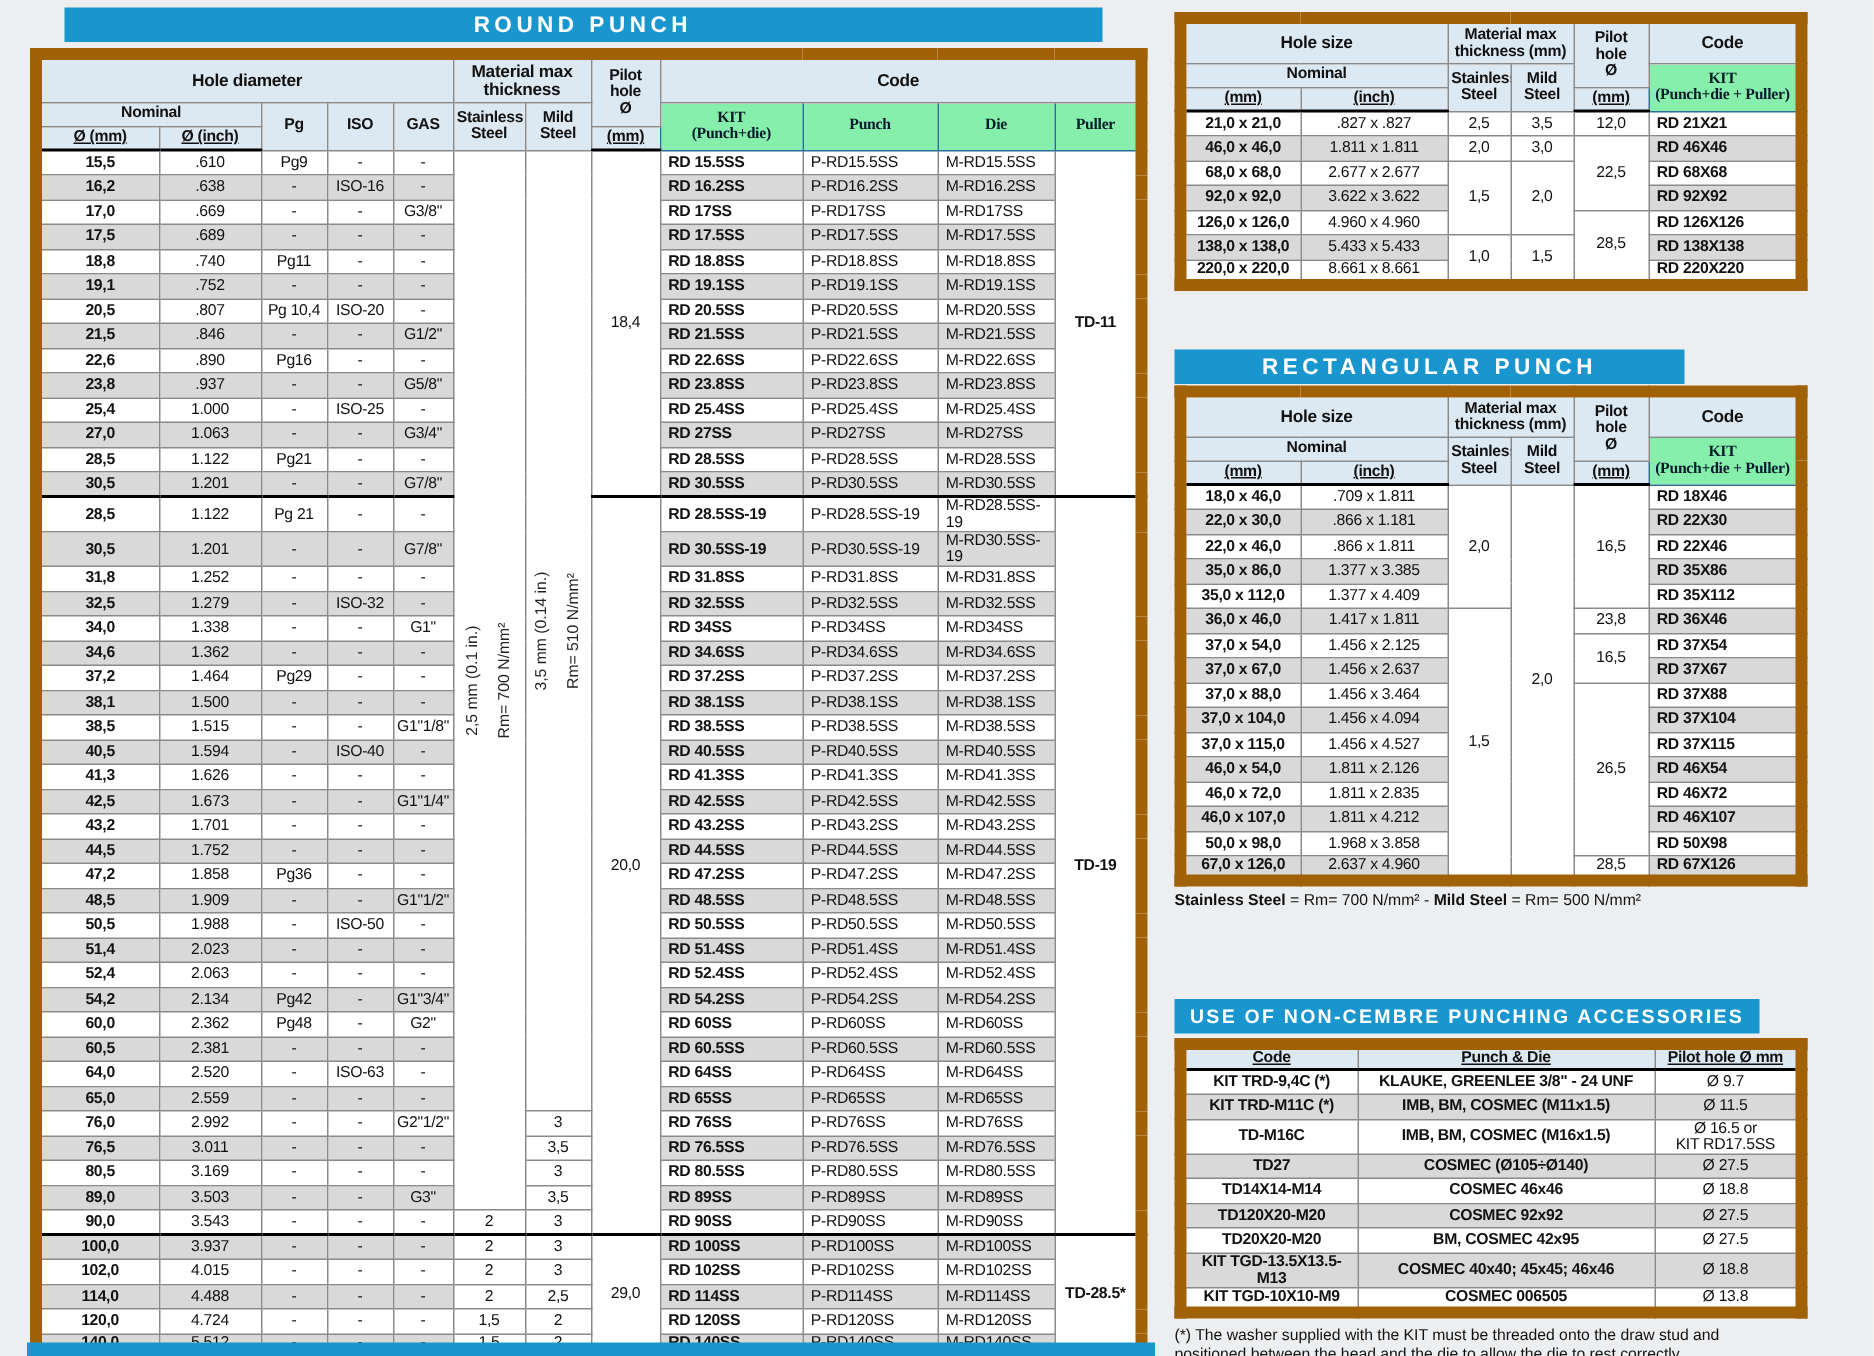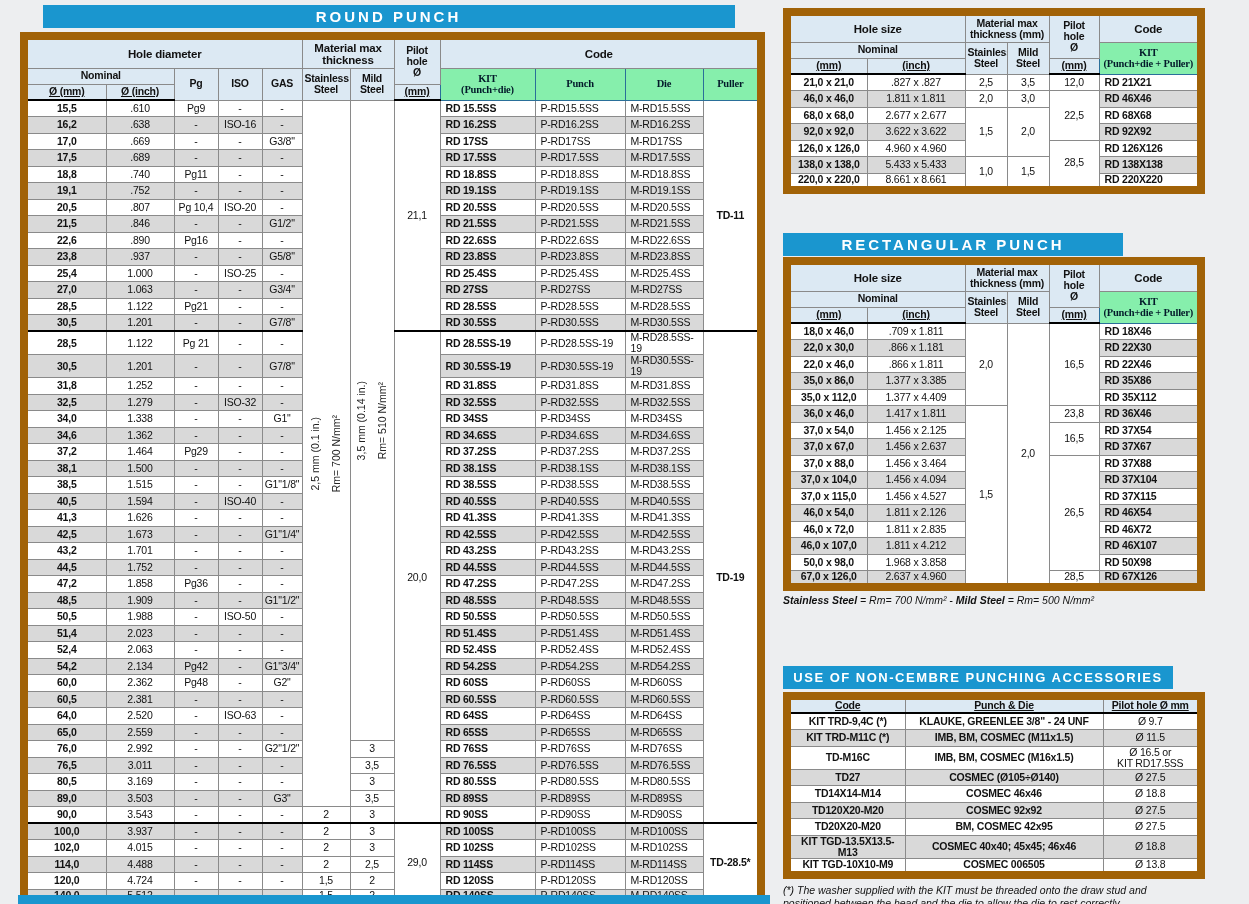--- a/index.html
+++ b/index.html
@@ -30,21 +30,21 @@
   th.kit-h{background:#86efac;color:#031a2a;border-color:#2a6f99;font-family:Liberation Serif, serif;}
   tbody tr{height:16.5px;}
   tbody td{background:#fff;}
   tr.alt td.fl{background:#d9d9d9;}
   td.b{font-weight:bold;}
   td.left{text-align:left;padding-left:5px;}
   tr.sep td{border-top:2px solid #000;}
   td.vcell{vertical-align:middle;}
   .vbox{display:flex;flex-direction:row;justify-content:center;align-items:center;gap:9px;}
   .vtxt{writing-mode:vertical-rl;transform:rotate(180deg);font-size:10.5px;color:#222;letter-spacing:0;}
-  .footnote{font-size:10.5px;margin-top:3px;color:#111;font-style:italic;}
+  .footnote{font-size:10.5px;margin-top:3px;color:#111;}
   .footnote b{font-weight:bold;}
   .bottombar{position:absolute;left:18px;top:895px;width:752px;height:9px;background:#1a96cf;}
   
 </style>
 </head>
 <body>
 
 <div class="tbl-wrap" style="left:20px;top:5px;width:737px;">
   <div class="titlebar" style="width:692px;margin:0 auto 4px auto;">ROUND PUNCH</div>
   <table style="width:737px;">
@@ -95,21 +95,21 @@
     </thead>
     <tbody>
         <tr>
           <td class="b fl">15,5</td>
           <td class="fl">.610</td>
           <td class="fl">Pg9</td>
           <td class="fl">-</td>
           <td class="fl">-</td>
           <td rowspan="42" class="vcell"><div class="vbox"><span class="vtxt">2,5 mm (0.1 in.)</span><span class="vtxt">Rm= 700 N/mm²</span></div></td>
           <td rowspan="38" class="vcell"><div class="vbox"><span class="vtxt">3,5 mm (0.14 in.)</span><span class="vtxt">Rm= 510 N/mm²</span></div></td>
-          <td rowspan="14">21,1</td>
+          <td rowspan="14">18,4</td>
           <td class="b fl left">RD 15.5SS</td>
           <td class="fl left">P-RD15.5SS</td>
           <td class="fl left">M-RD15.5SS</td>
           <td rowspan="14" class="b">TD-11</td>
         </tr>
         <tr class="alt">
           <td class="b fl">16,2</td>
           <td class="fl">.638</td>
           <td class="fl">-</td>
           <td class="fl">ISO-16</td>

